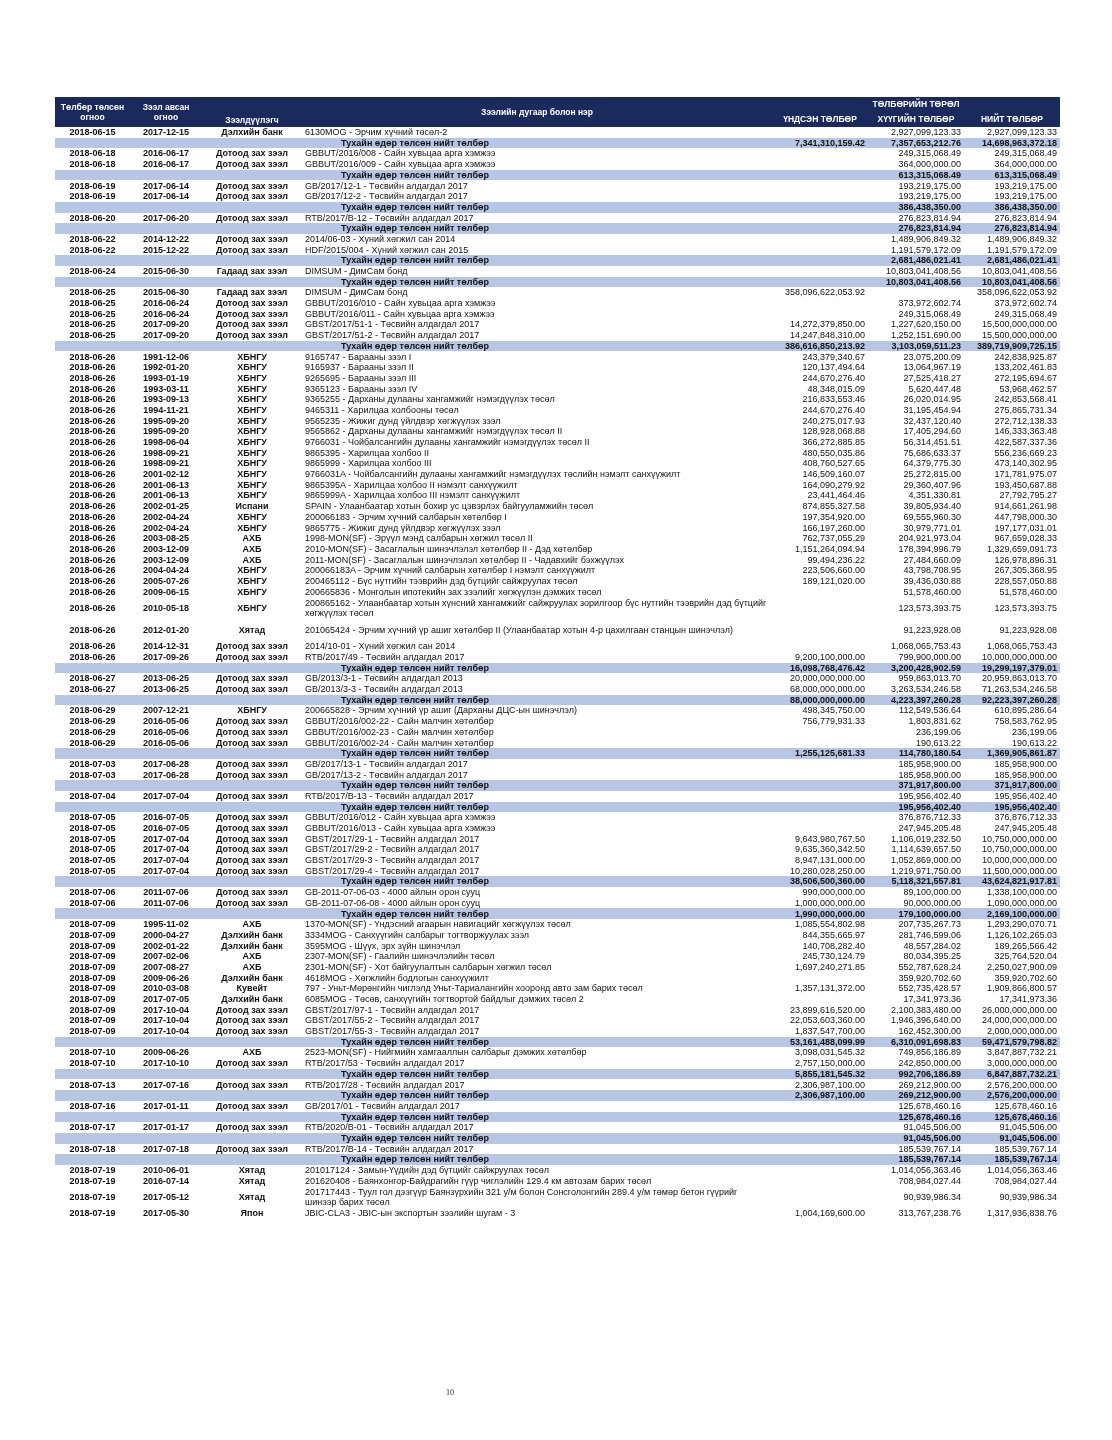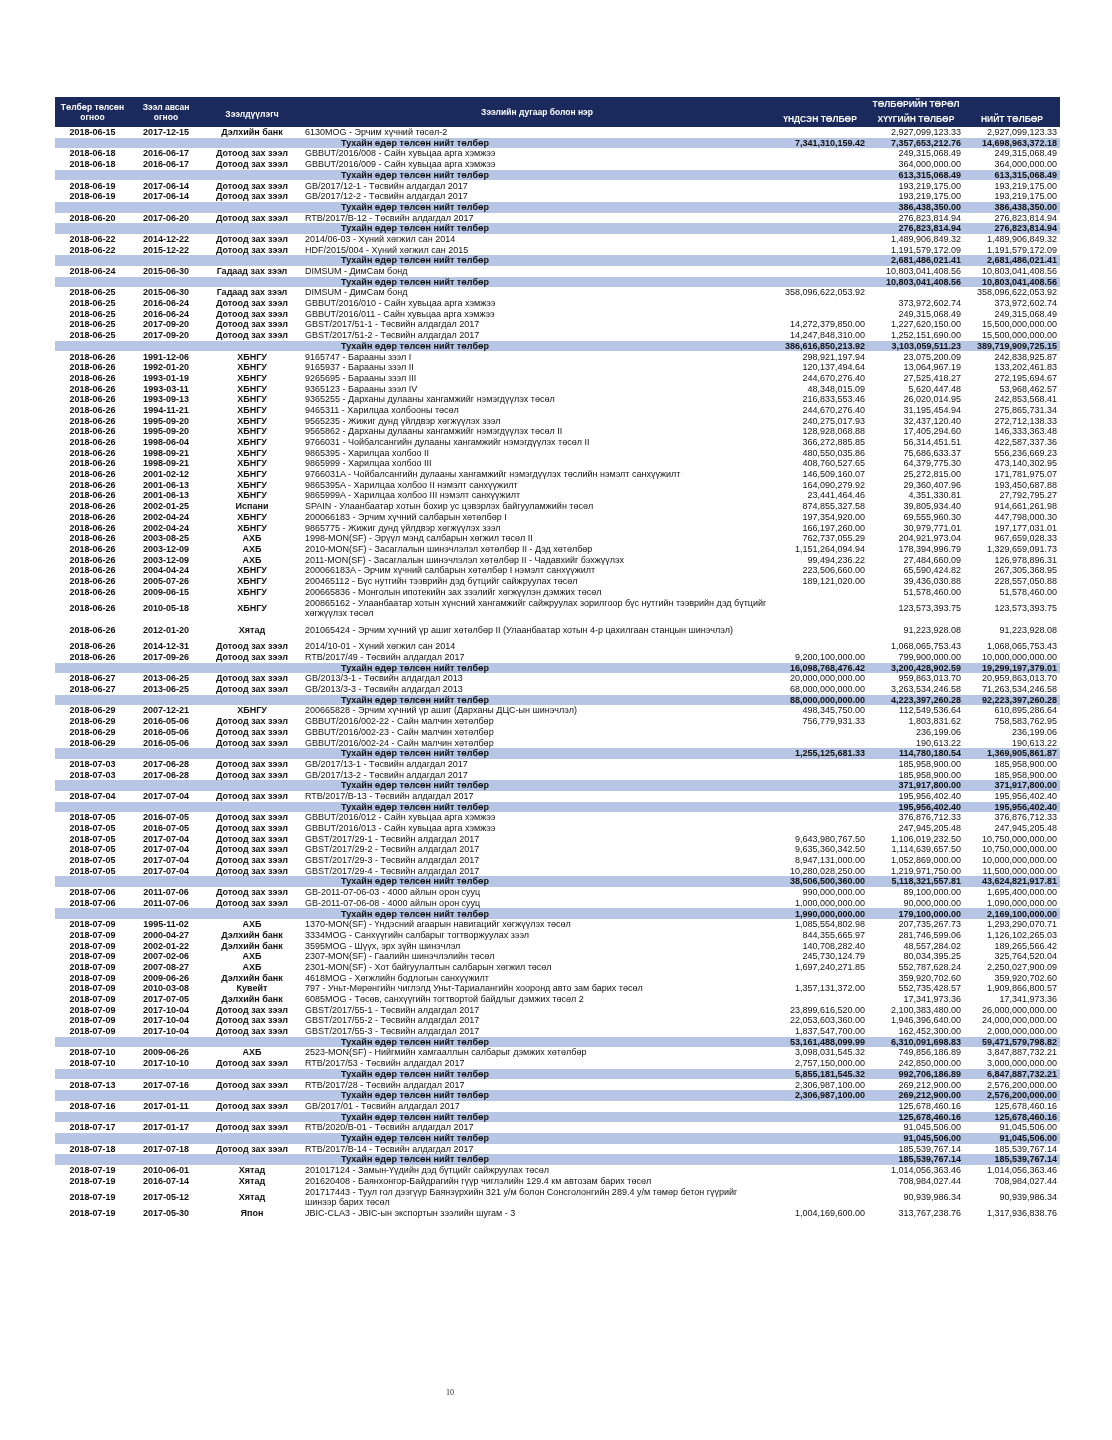--- a/index.html
+++ b/index.html
@@ -33,21 +33,21 @@
         <col class="c3">
         <col class="c4">
         <col class="c5">
         <col class="c6">
         <col class="c7">
     </colgroup>
     <thead>
       <tr class="h-top">
         <th rowspan="2" class="hl">Төлбөр төлсөн огноо</th>
         <th rowspan="2" class="hl">Зээл авсан огноо</th>
-        <th rowspan="2" class="hl" style="vertical-align:bottom;padding-bottom:8px">Зээлдүүлэгч</th>
+        <th rowspan="2" class="hl" style="vertical-align:bottom;padding-bottom:2px">Зээлдүүлэгч</th>
         <th rowspan="2" class="hl">Зээлийн дугаар болон нэр</th>
         <th></th>
         <th class="hl">ТӨЛБӨРИЙН ТӨРӨЛ</th>
         <th></th>
       </tr>
       <tr class="h-bot">
         <th class="hl">ҮНДСЭН ТӨЛБӨР</th>
         <th class="hl">ХҮҮГИЙН ТӨЛБӨР</th>
         <th class="hl">НИЙТ ТӨЛБӨР</th>
       </tr>
@@ -219,21 +219,21 @@
           <td class="lbl" colspan="4">Тухайн өдөр төлсөн нийт төлбөр</td>
           <td class="n">386,616,850,213.92</td>
           <td class="n">3,103,059,511.23</td>
           <td class="n">389,719,909,725.15</td>
         </tr>
         <tr>
           <td class="d">2018-06-26</td>
           <td class="d">1991-12-06</td>
           <td class="l">ХБНГУ</td>
           <td class="desc">9165747 - Барааны зээл I</td>
-          <td class="n">298,921,197.94</td>
+          <td class="n">243,379,340.67</td>
           <td class="n">23,075,200.09</td>
           <td class="n">242,838,925.87</td>
         </tr>
         <tr>
           <td class="d">2018-06-26</td>
           <td class="d">1992-01-20</td>
           <td class="l">ХБНГУ</td>
           <td class="desc">9165937 - Барааны зээл II</td>
           <td class="n">120,137,494.64</td>
           <td class="n">13,064,967.19</td>
@@ -400,21 +400,21 @@
           <td class="n">99,494,236.22</td>
           <td class="n">27,484,660.09</td>
           <td class="n">126,978,896.31</td>
         </tr>
         <tr>
           <td class="d">2018-06-26</td>
           <td class="d">2004-04-24</td>
           <td class="l">ХБНГУ</td>
           <td class="desc">200066183A - Эрчим хүчний салбарын хөтөлбөр I нэмэлт санхүүжилт</td>
           <td class="n">223,506,660.00</td>
-          <td class="n">65,590,424.82</td>
+          <td class="n">43,798,708.95</td>
           <td class="n">267,305,368.95</td>
         </tr>
         <tr>
           <td class="d">2018-06-26</td>
           <td class="d">2005-07-26</td>
           <td class="l">ХБНГУ</td>
           <td class="desc">200465112 - Бүс нутгийн тээврийн дэд бүтцийг сайжруулах төсөл</td>
           <td class="n">189,121,020.00</td>
           <td class="n">39,436,030.88</td>
           <td class="n">228,557,050.88</td>
@@ -635,21 +635,21 @@
           <td class="n">5,118,321,557.81</td>
           <td class="n">43,624,821,917.81</td>
         </tr>
         <tr>
           <td class="d">2018-07-06</td>
           <td class="d">2011-07-06</td>
           <td class="l">Дотоод зах зээл</td>
           <td class="desc">GB-2011-07-06-03 - 4000 айлын орон сууц</td>
           <td class="n">990,000,000.00</td>
           <td class="n">89,100,000.00</td>
-          <td class="n">1,695,400,000.00</td>
+          <td class="n">1,338,100,000.00</td>
         </tr>
         <tr>
           <td class="d">2018-07-06</td>
           <td class="d">2011-07-06</td>
           <td class="l">Дотоод зах зээл</td>
           <td class="desc">GB-2011-07-06-08 - 4000 айлын орон сууц</td>
           <td class="n">1,000,000,000.00</td>
           <td class="n">90,000,000.00</td>
           <td class="n">1,090,000,000.00</td>
         </tr>
@@ -728,21 +728,21 @@
           <td class="l">Дэлхийн банк</td>
           <td class="desc">6085MOG - Төсөв, санхүүгийн тогтвортой байдлыг дэмжих төсөл 2</td>
           <td class="n"></td>
           <td class="n">17,341,973.36</td>
           <td class="n">17,341,973.36</td>
         </tr>
         <tr>
           <td class="d">2018-07-09</td>
           <td class="d">2017-10-04</td>
           <td class="l">Дотоод зах зээл</td>
-          <td class="desc">GBST/2017/55-1 - Төсвийн алдагдал 2017</td>
+          <td class="desc">GBST/2017/97-1 - Төсвийн алдагдал 2017</td>
           <td class="n">23,899,616,520.00</td>
           <td class="n">2,100,383,480.00</td>
           <td class="n">26,000,000,000.00</td>
         </tr>
         <tr>
           <td class="d">2018-07-09</td>
           <td class="d">2017-10-04</td>
           <td class="l">Дотоод зах зээл</td>
           <td class="desc">GBST/2017/55-2 - Төсвийн алдагдал 2017</td>
           <td class="n">22,053,603,360.00</td>

